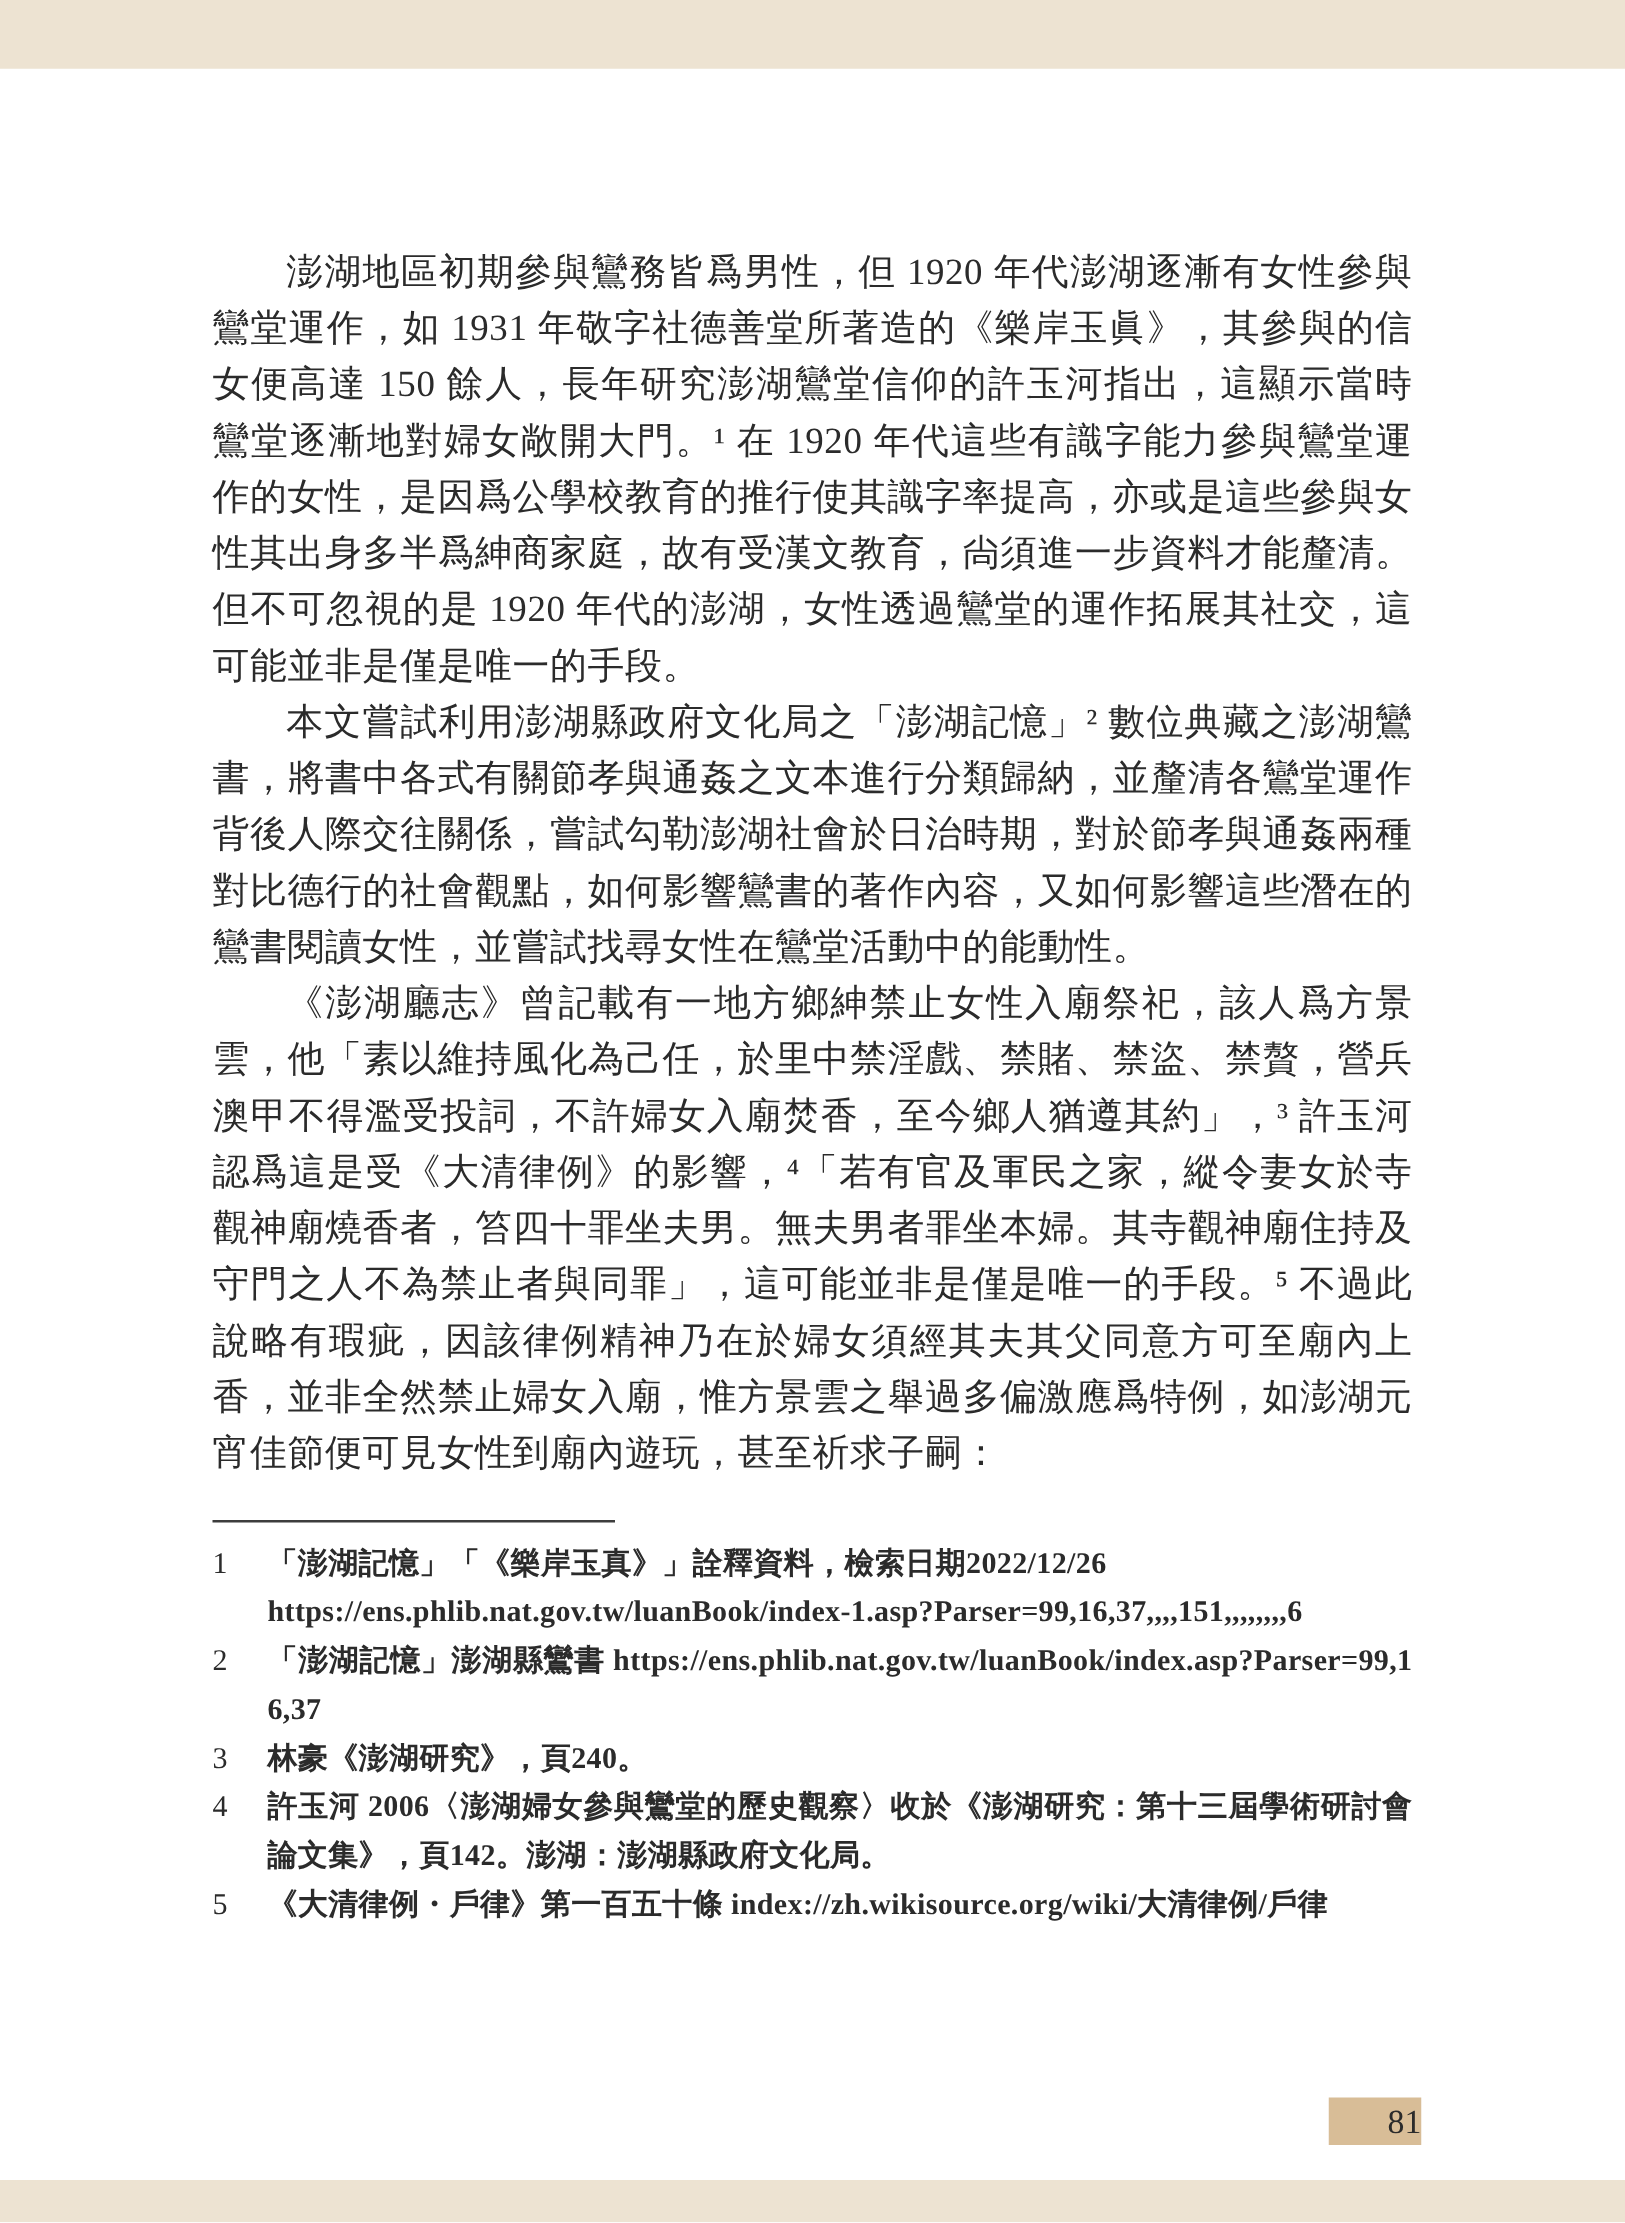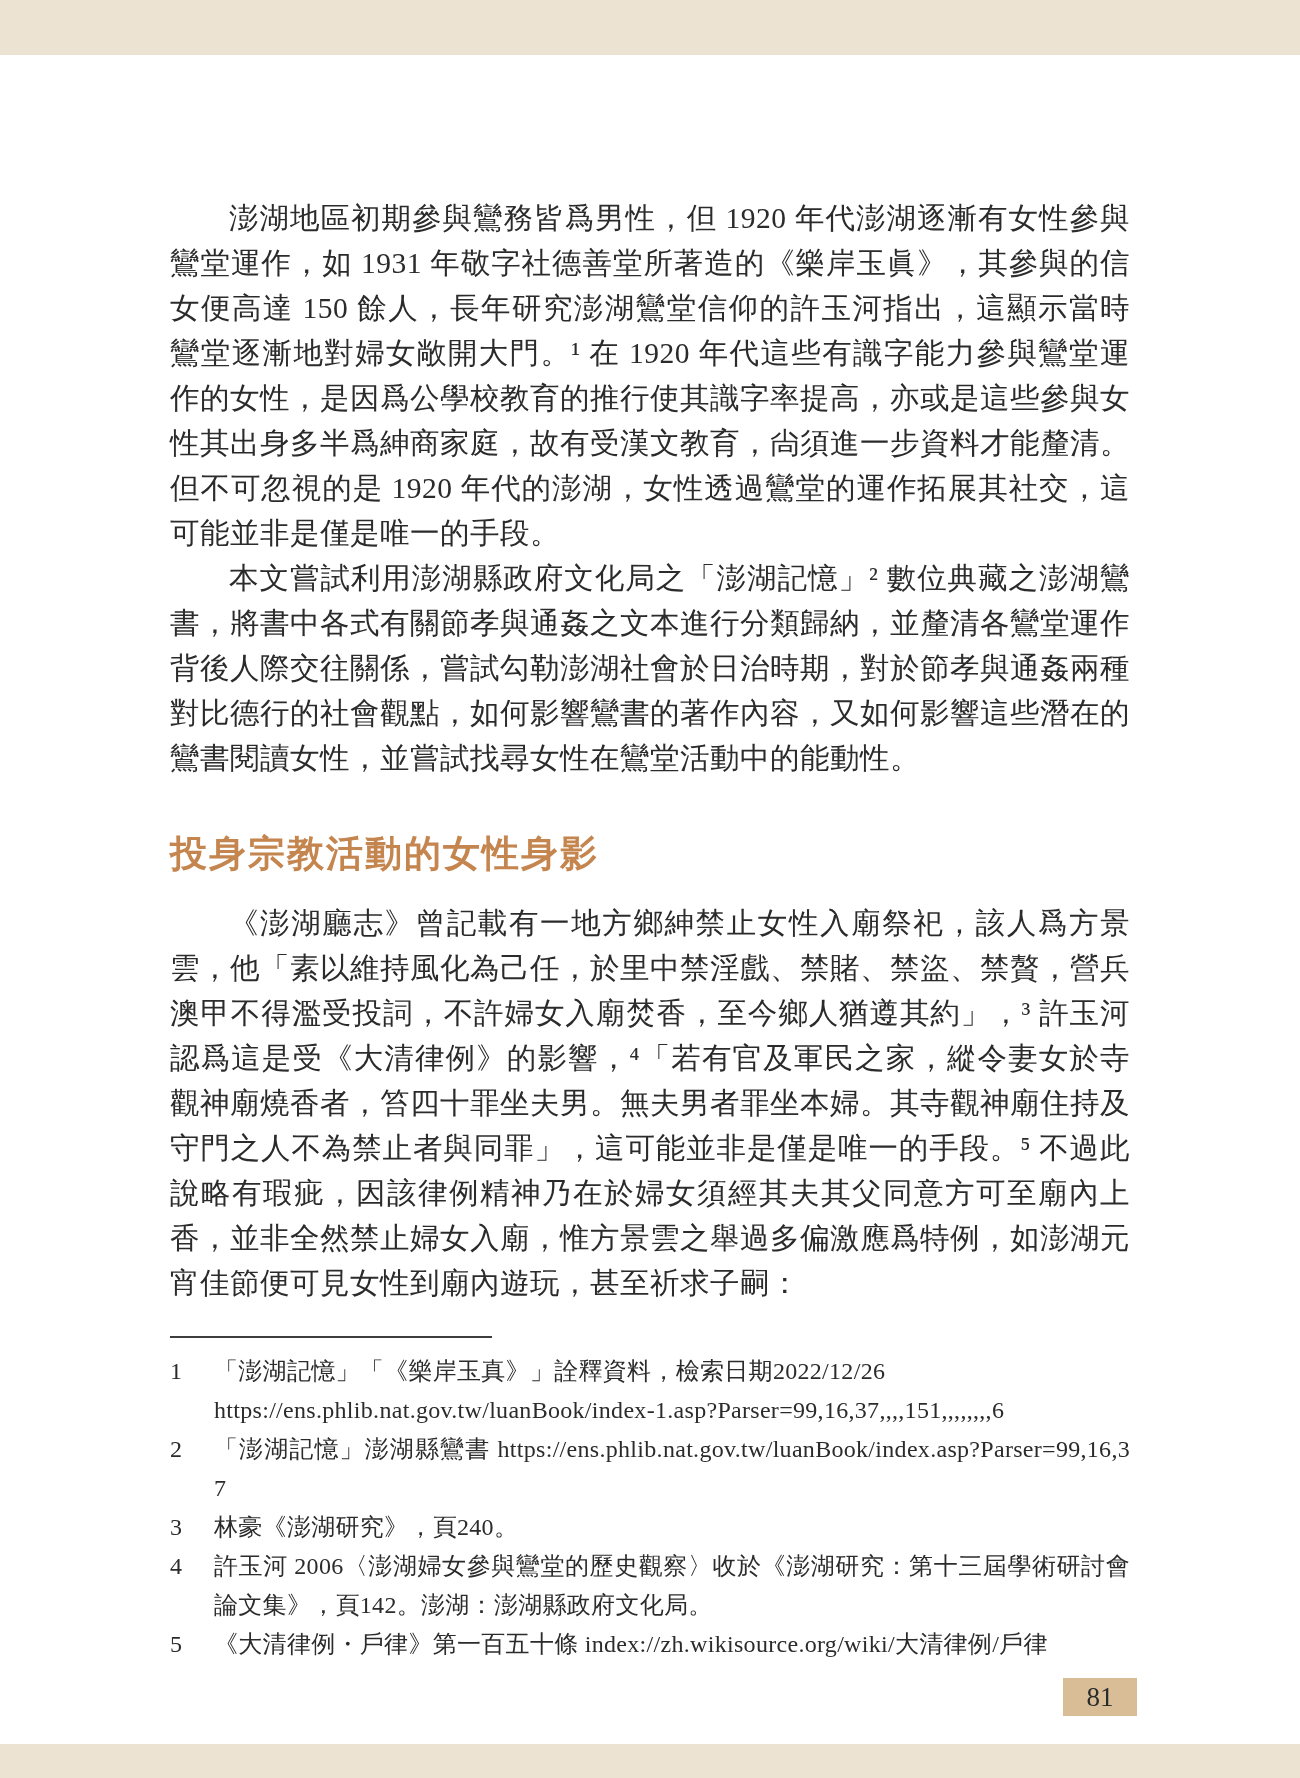--- a/index.html
+++ b/index.html
@@ -69,51 +69,51 @@
     margin: 0;
   }
   .fn-num {
     position: absolute;
     left: 0;
     top: 0;
   }
   .fn-text {
     white-space: pre-wrap;
     word-break: break-all;
+    font-weight: bold;
   }
 
   .page-number-badge {
     position: absolute;
     right: 163px;
     bottom: 62px;
     background: var(--pagenum-bg, #d8bd97);
     min-width: 74px;
     height: 38px;
     box-sizing: border-box;
     display: flex;
     align-items: center;
-    justify-content: center;
+    justify-content: flex-end;
     font-size: 27px;
     color: #2b2b2b;
   }
 </style>
 </head>
 <body>
 
 <div class="page">
 
   <div class="band top"></div>
 
   <div class="content">
 
     <p class="body-para">澎湖地區初期參與鸞務皆爲男性，但 1920 年代澎湖逐漸有女性參與鸞堂運作，如 1931 年敬字社德善堂所著造的《樂岸玉眞》，其參與的信女便高達 150 餘人，長年研究澎湖鸞堂信仰的許玉河指出，這顯示當時鸞堂逐漸地對婦女敞開大門。¹ 在 1920 年代這些有識字能力參與鸞堂運作的女性，是因爲公學校教育的推行使其識字率提高，亦或是這些參與女性其出身多半爲紳商家庭，故有受漢文教育，尙須進一步資料才能釐清。但不可忽視的是 1920 年代的澎湖，女性透過鸞堂的運作拓展其社交，這可能並非是僅是唯一的手段。</p>
 
     <p class="body-para">本文嘗試利用澎湖縣政府文化局之「澎湖記憶」² 數位典藏之澎湖鸞書，將書中各式有關節孝與通姦之文本進行分類歸納，並釐清各鸞堂運作背後人際交往關係，嘗試勾勒澎湖社會於日治時期，對於節孝與通姦兩種對比德行的社會觀點，如何影響鸞書的著作內容，又如何影響這些潛在的鸞書閱讀女性，並嘗試找尋女性在鸞堂活動中的能動性。</p>
 
-    <h2 class="section-heading">投身宗教活動的女性身影</h2>
 
     <p class="body-para">《澎湖廳志》曾記載有一地方鄉紳禁止女性入廟祭祀，該人爲方景雲，他「素以維持風化為己任，於里中禁淫戲、禁賭、禁盜、禁贅，營兵澳甲不得濫受投詞，不許婦女入廟焚香，至今鄉人猶遵其約」，³ 許玉河認爲這是受《大清律例》的影響，⁴「若有官及軍民之家，縱令妻女於寺觀神廟燒香者，笞四十罪坐夫男。無夫男者罪坐本婦。其寺觀神廟住持及守門之人不為禁止者與同罪」，這可能並非是僅是唯一的手段。⁵ 不過此說略有瑕疵，因該律例精神乃在於婦女須經其夫其父同意方可至廟內上香，並非全然禁止婦女入廟，惟方景雲之舉過多偏激應爲特例，如澎湖元宵佳節便可見女性到廟內遊玩，甚至祈求子嗣：</p>
 
     <div class="footnote-rule"></div>
 
     <div class="footnotes">
 
       <div class="footnote">
         <span class="fn-num">1</span>
         <span class="fn-text">「澎湖記憶」「《樂岸玉真》」詮釋資料，檢索日期2022/12/26

